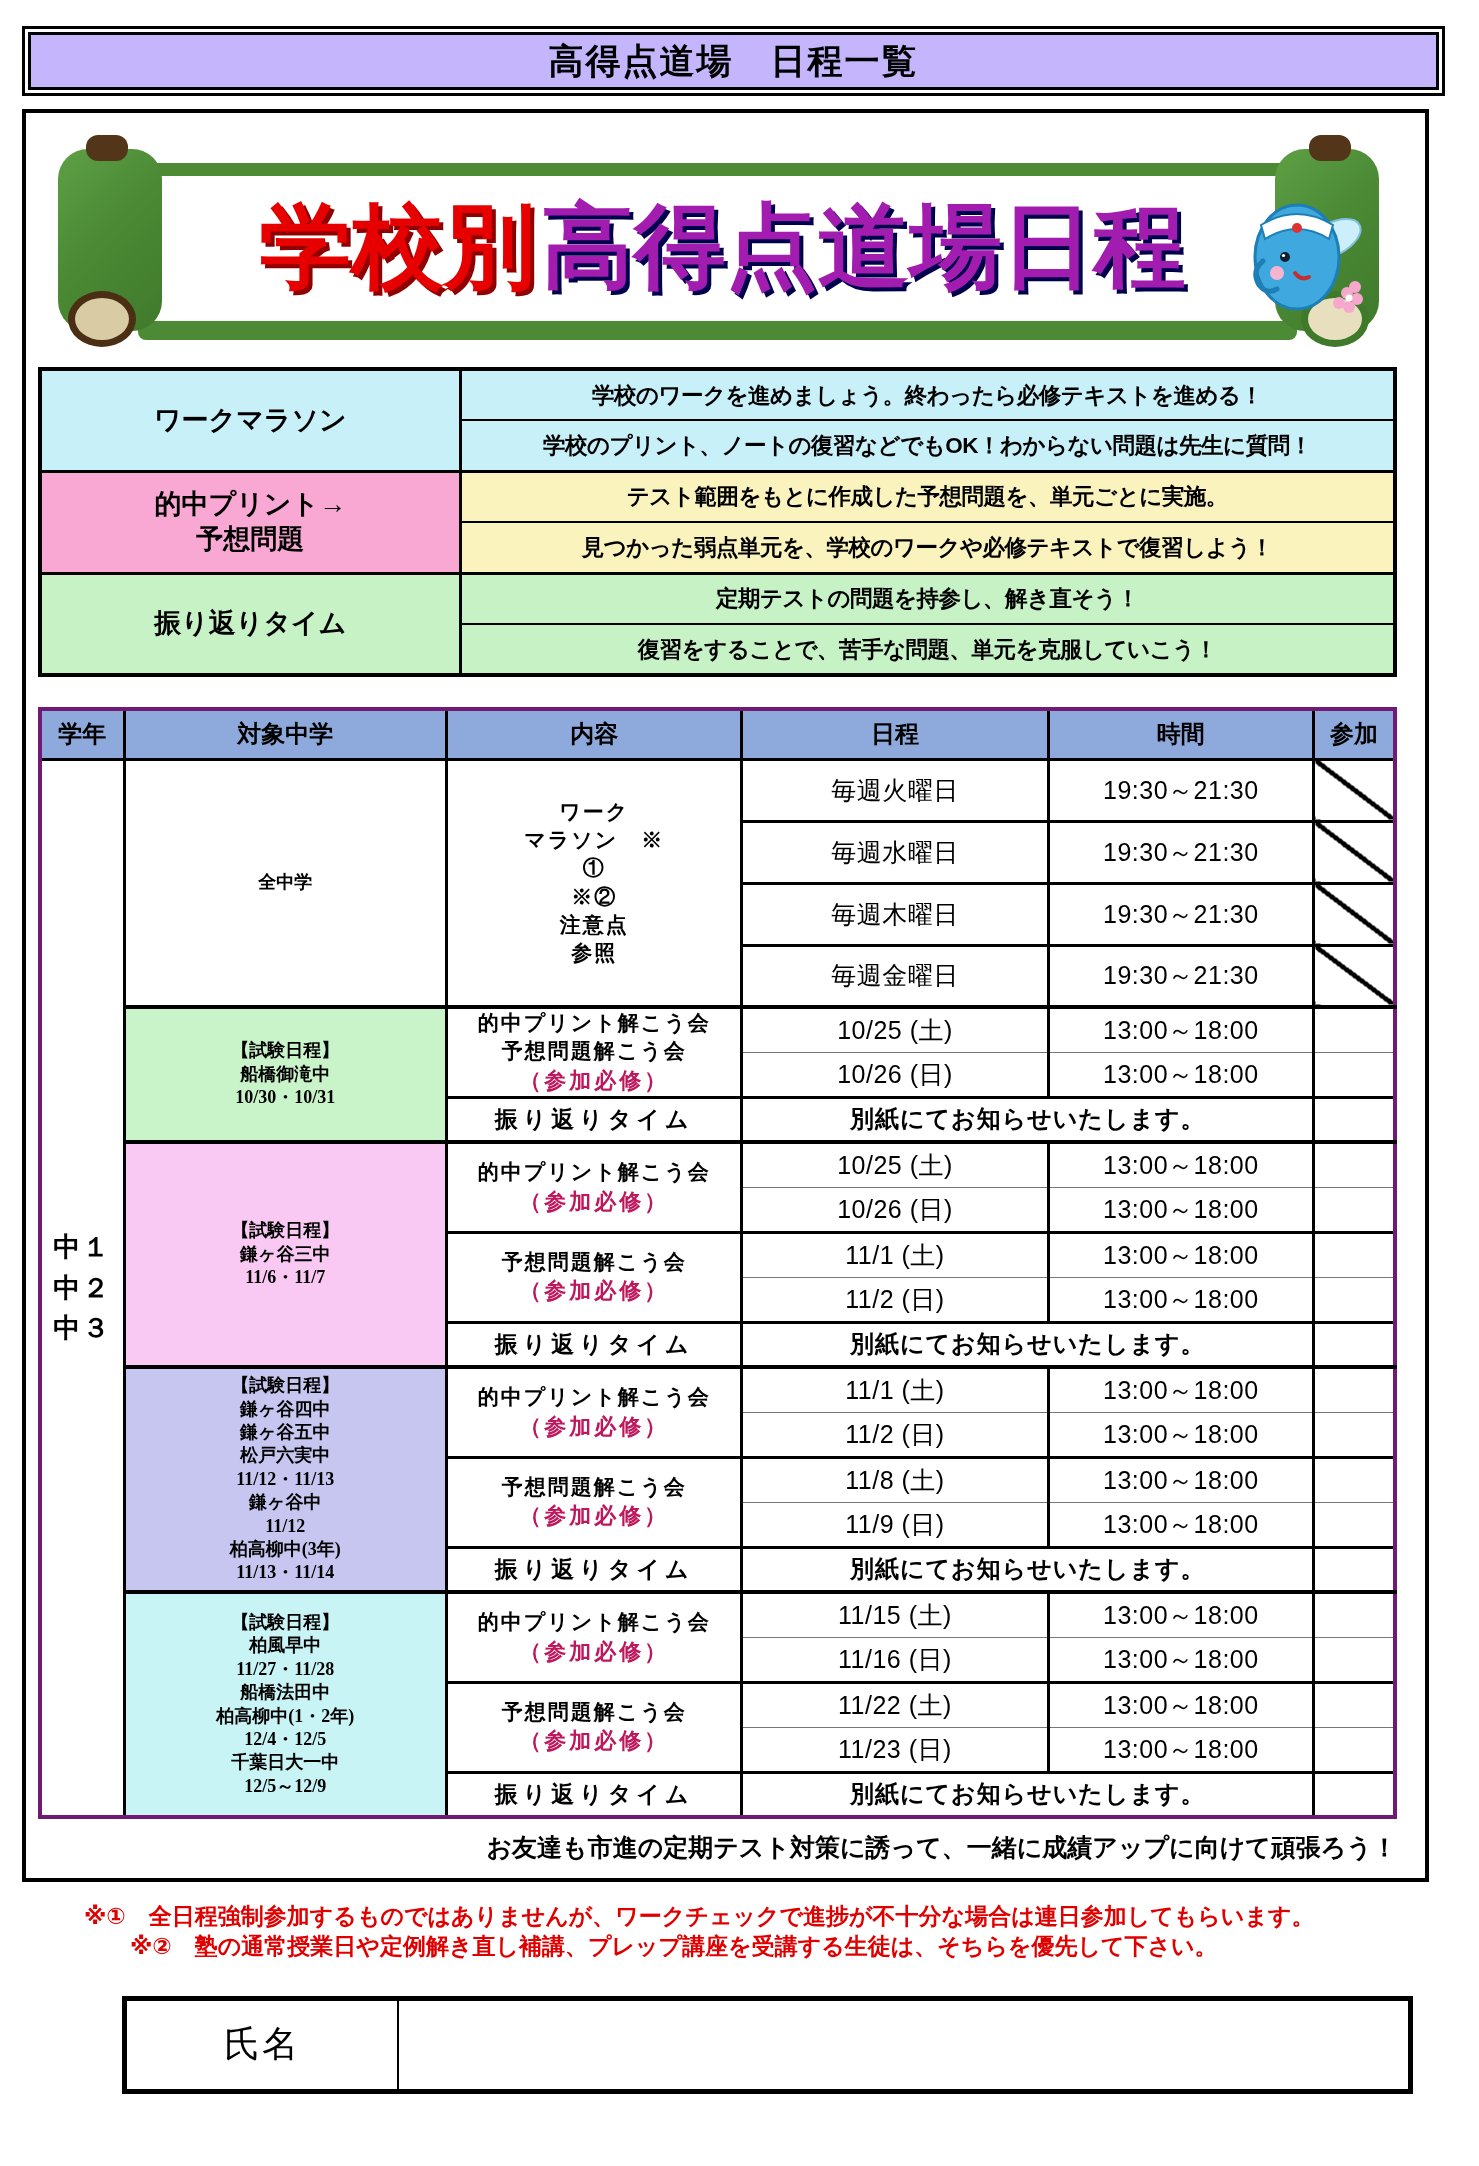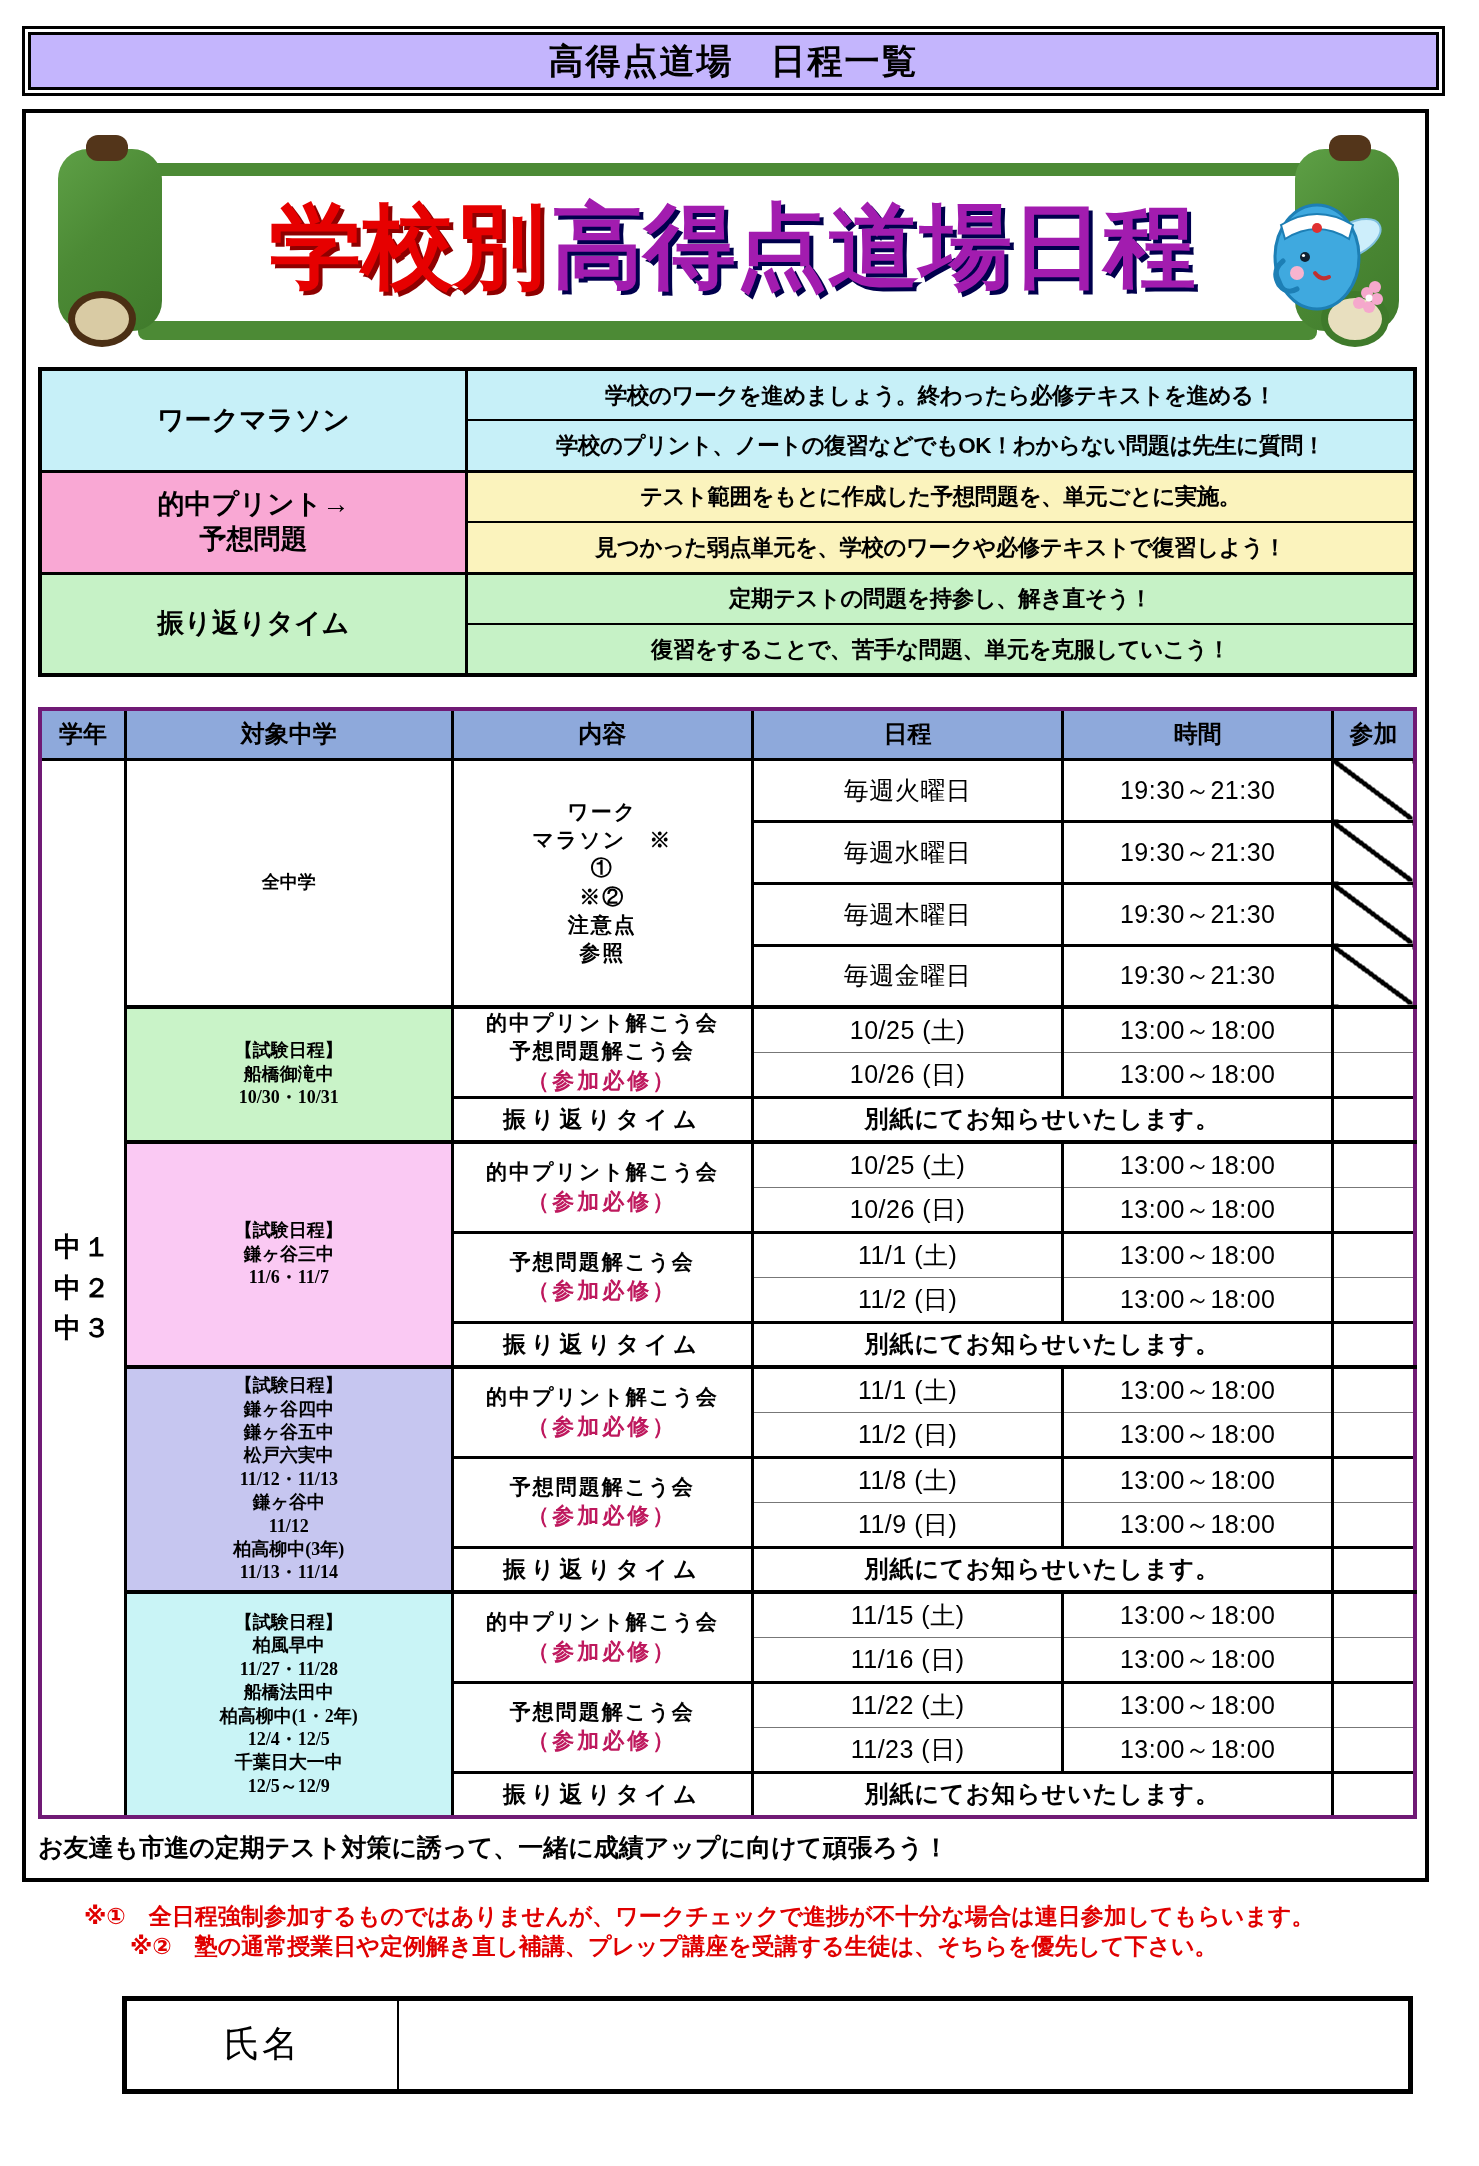--- a/index.html
+++ b/index.html
@@ -14,21 +14,21 @@
 
   
   .title-outer { border: 3px solid #000; padding: 3px; margin: 0 14px 0 0; background:#fff; }
   .title-inner {
     border: 3px solid #000; background: #fdccf9;
     height: 58px; display:flex; align-items:center; justify-content:center;
     font-size: 35px; font-weight: bold; letter-spacing: 2px;
   }
 
   
-  .content-box { border: 4px solid #000; margin: 13px 30px 0 0; padding: 10px 8px 0 12px; background:#fff; }
+  .content-box { border: 4px solid #000; margin: 13px 30px 0 0; padding: 10px 28px 0 12px; background:#fff; }
 
   
   .banner { position: relative; height: 232px; margin: 2px 4px 10px 4px; overflow: hidden; }
   .rod {
     position: absolute; top: 24px; width: 104px; height: 182px;
     background: linear-gradient(135deg,#5ea046 0%, #4c8a35 45%, #3f7a2b 100%);
     border-radius: 30px;
   }
   .rod-left { left: 16px; }
   .rod-right { right: 14px; }
@@ -104,21 +104,21 @@
     font-family:"Liberation Serif","DejaVu Serif",serif;
     font-weight:bold; font-size:23px; letter-spacing:5px;
   }
   .join-cell { background:#fff; }
   .join-cell.slash {
     background-image: linear-gradient(to right top,
       transparent 47.5%, #000 47.5%, #000 52.5%, transparent 52.5%);
   }
 
   
-  .friend-msg { text-align:left; font-weight:bold; font-size:25px; line-height:1.32; padding: 12px 0 14px 0; }
+  .friend-msg { text-align:right; font-weight:bold; font-size:25px; line-height:1.32; padding: 12px 0 14px 0; }
 
   
   .red-notes { margin: 20px 0 0 62px; color:#e00000; font-weight:bold; font-size:23px; line-height:1.3; }
   .red-notes .l2 { margin-left: 46px; }
 
   
   .name-box {
     margin: 34px 46px 0 100px; height: 98px;
     border: 5px solid #000; display:flex; background:#fff;
   }

